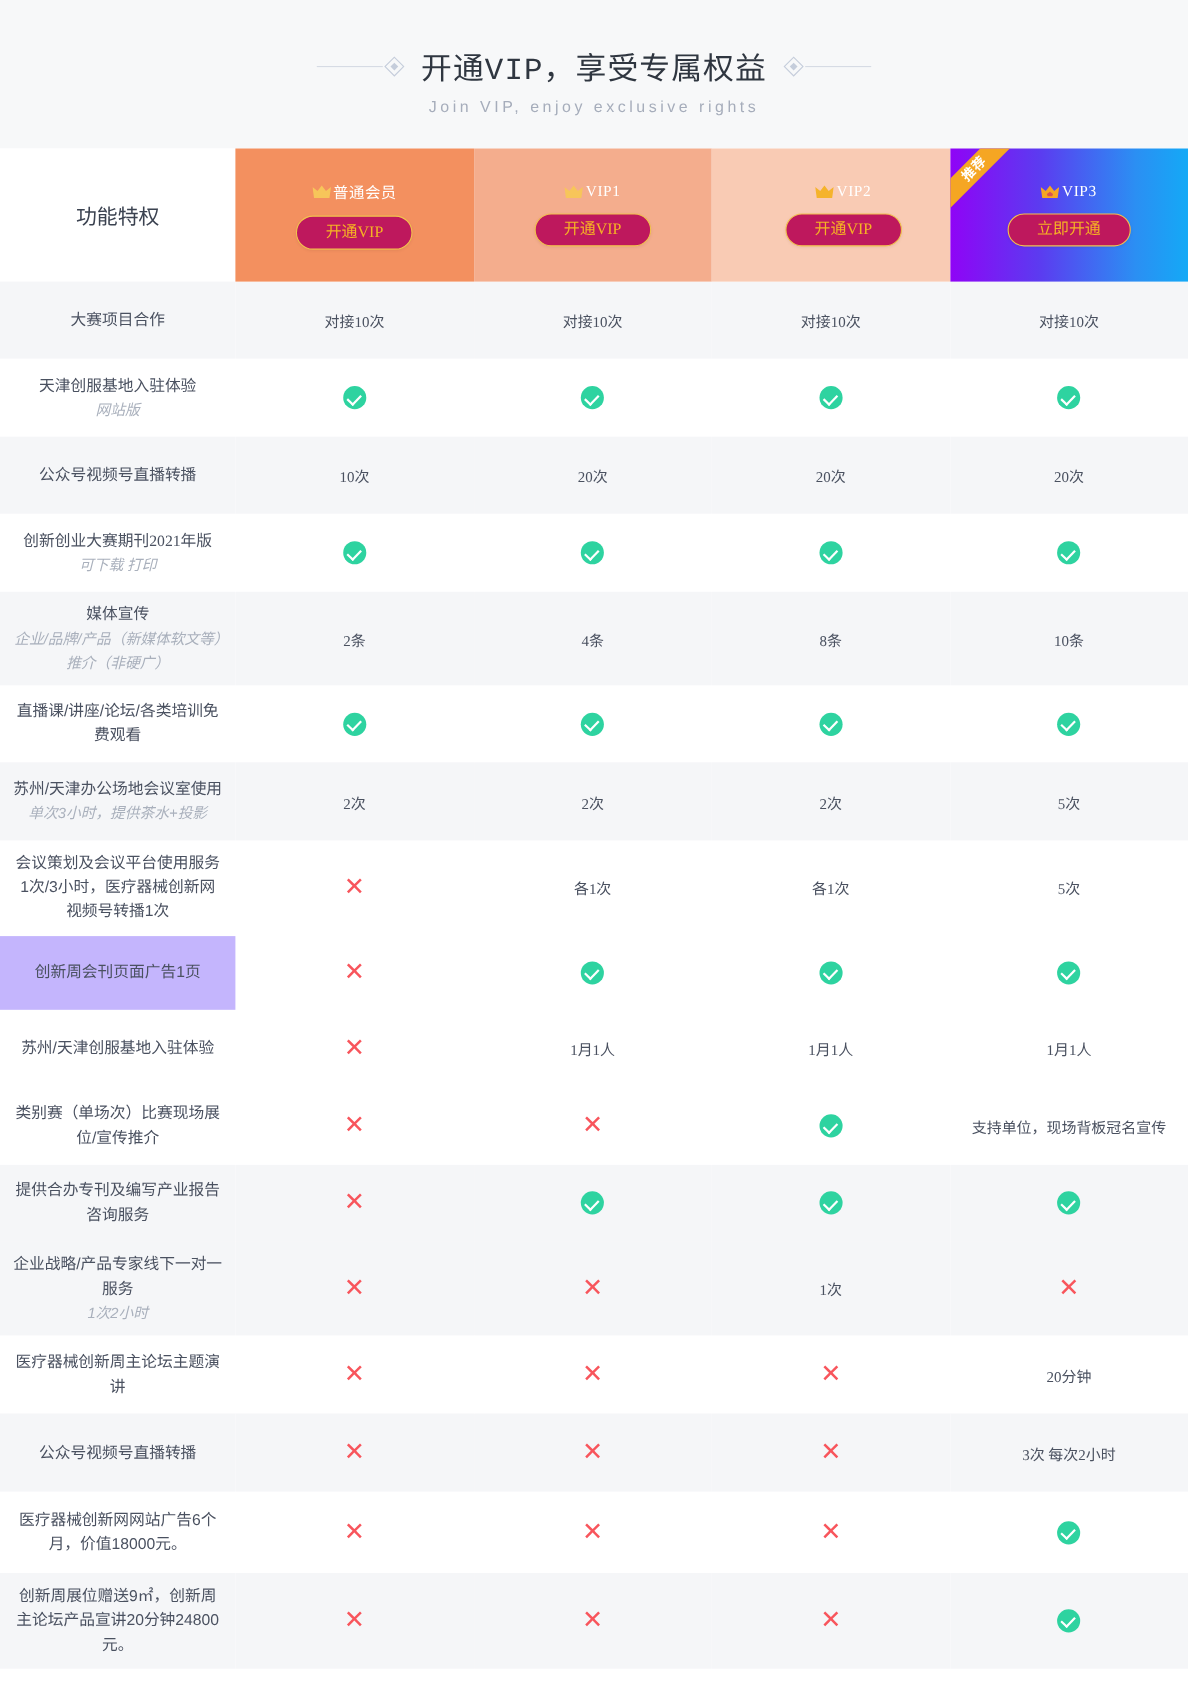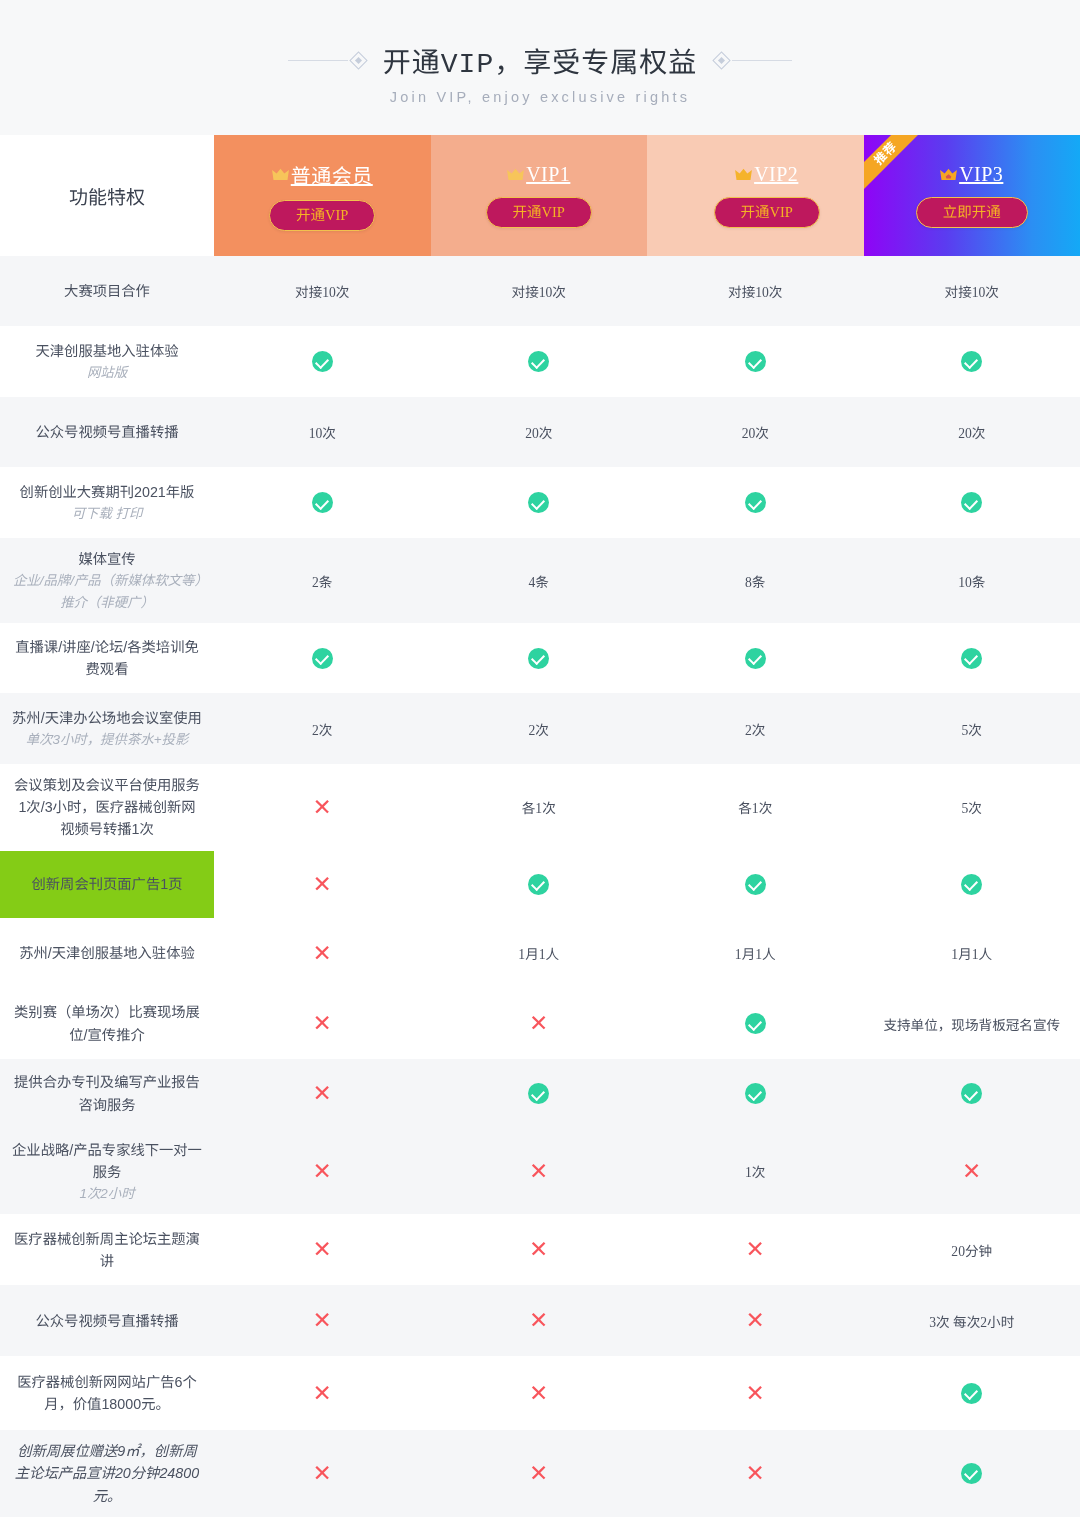--- a/index.html
+++ b/index.html
@@ -75,24 +75,23 @@
     justify-content:center;
     gap:11px;
   }
   .plan-head.p0 { background:#f3905f; }
   .plan-head.p1 { background:#f4ad8d; }
   .plan-head.p2 { background:#f9cbb4;padding-left:23px; }
   .plan-head.p3 { background:linear-gradient(90deg,#8f04f6 0%,#5b3cf0 38%,#2b8ff3 78%,#14a9f6 100%); }
 
   .plan-name {
     display:flex; align-items:center; gap:2px;
-    font-size:20px; color:#ffffff; font-weight:normal;
+    font-size:14px; color:#ffffff; font-weight:normal;
     font-family:"Liberation Serif","DejaVu Serif",serif;
     letter-spacing:.5px;
-    text-decoration:underline;
   }
   .crown { display:block; width:17px; height:14px; }
 
   .plan-btn {
     background:#be185d;
     border:1px solid #f2c14e;
     border-radius:18px;
     color:#f5b324;
     font-size:14.5px;
     padding:7px 26px;
@@ -136,21 +135,21 @@
     display:block;
     font-style:italic;
     color:#a9b0bc;
     font-size:13.4px;
     line-height:1.6;
   }
   .feat-main { display:block; }
 
   tr.r.alt td { background:#f5f6f8; }
   tr.r.alt.labelonly td { background:transparent; }
-  tr.r.alt.labelonly td.feat { background:#84cc16; }
+  tr.r.alt.labelonly td.feat { background:#c4b5fd; }
 
   
   .ok {
     display:inline-block;
     width:21px;height:21px;border-radius:50%;
     background:#2ed3a0;
     position:relative;
     vertical-align:middle;
   }
   .ok::after{
@@ -273,21 +272,21 @@
         </tr>
         <tr class="r alt" style="height: 70px;">
           <td class="feat">
             <span class="feat-main">公众号视频号直播转播</span>
           </td>
           <td class="val"><span>10次</span></td>
           <td class="val"><span>20次</span></td>
           <td class="val"><span>20次</span></td>
           <td class="val"><span>20次</span></td>
         </tr>
-        <tr class="r" style="height: 71px;">
+        <tr class="r" style="height: 71px; font-family: Liberation Serif, serif;">
           <td class="feat">
             <span class="feat-main">创新创业大赛期刊2021年版</span>
             <span class="sub">可下载 打印</span>
           </td>
           <td class="val"><span class="ok"></span></td>
           <td class="val"><span class="ok"></span></td>
           <td class="val"><span class="ok"></span></td>
           <td class="val"><span class="ok"></span></td>
         </tr>
         <tr class="r alt" style="height: 85px;">
@@ -394,21 +393,21 @@
         </tr>
         <tr class="r" style="height: 74px;">
           <td class="feat">
             <span class="feat-main">医疗器械创新网网站广告6个月，价值18000元。</span>
           </td>
           <td class="val"><span class="no">✕</span></td>
           <td class="val"><span class="no">✕</span></td>
           <td class="val"><span class="no">✕</span></td>
           <td class="val"><span class="ok"></span></td>
         </tr>
-        <tr class="r alt" style="height: 73px; font-style: italic;">
+        <tr class="r alt" style="height: 73px;">
           <td class="feat">
             <span class="feat-main">创新周展位赠送9㎡，创新周主论坛产品宣讲20分钟24800元。</span>
           </td>
           <td class="val"><span class="no">✕</span></td>
           <td class="val"><span class="no">✕</span></td>
           <td class="val"><span class="no">✕</span></td>
           <td class="val"><span class="ok"></span></td>
         </tr>
         <tr class="r" style="height: 74px;">
           <td class="feat"></td>

